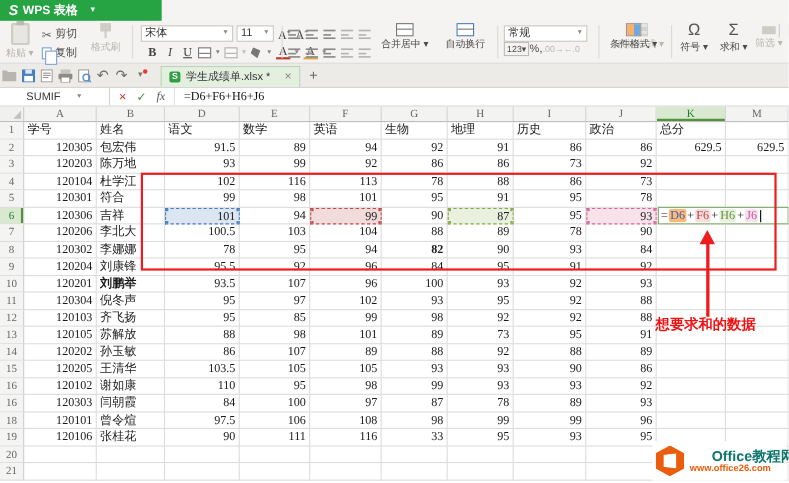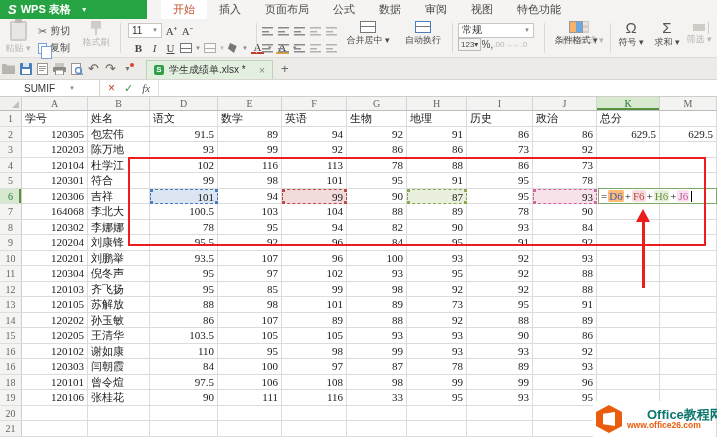--- a/index.html
+++ b/index.html
@@ -135,30 +135,20 @@
 <body>
 
 <div class="app">
 
   <div class="titlebar">
     <div class="logo">
       <span class="s-mark">S</span>
       <span>WPS 表格</span>
       <span class="caret">▼</span>
     </div>
-    <div class="menu-tabs">
-        <div class="mtab active">开始</div>
-        <div class="mtab">插入</div>
-        <div class="mtab">页面布局</div>
-        <div class="mtab">公式</div>
-        <div class="mtab">数据</div>
-        <div class="mtab">审阅</div>
-        <div class="mtab">视图</div>
-        <div class="mtab">特色功能</div>
-      </div>
   </div>
 
   <div class="ribbon">
     <div class="bigbtn grayed" style="left:2px">
       <div class="clipicon"></div>
       <span class="rlabel">粘贴</span><span class="rlabel"> ▾</span>
     </div>
     <div class="smallrow" style="left:38px;top:5px">
       <span style="color:#666;font-size:11px">✂</span>
       <span class="rlabel" style="font-size:10px">剪切</span>
@@ -167,20 +157,24 @@
       <span class="copyic"></span>
       <span class="rlabel" style="font-size:10px">复制</span>
     </div>
     <div class="stackbtn grayed" style="left:78px;width:36px">
       <div class="ic" style="width:10px;height:14px;background:#cfccc8;clip-path:polygon(0 0,100% 0,100% 55%,60% 55%,60% 100%,40% 100%,40% 55%,0 55%)"></div>
       <span class="rlabel">格式刷</span>
     </div>
     <i class="sep" style="left:120px"></i>
 
     <div class="smallrow" style="left:128px;top:4px">
+      <div class="combo" style="width:84px">
+        <span>宋体</span>
+          <span class="caret">▼</span>
+      </div>
       <div class="combo" style="width:34px">
         <span>11</span>
           <span class="caret">▼</span>
       </div>
       <span class="glyphbtn">A⁺</span>
       <span class="glyphbtn">A⁻</span>
     </div>
     <div class="smallrow" style="left:132px;top:22px">
       <span class="glyphbtn" style="font-weight:bold">B</span>
       <span class="glyphbtn" style="font-style:italic">I</span>
@@ -311,20 +305,21 @@
   <div class="fbar">
     <div class="namebox">
       <span>SUMIF</span>
       <span class="caret">▼</span>
     </div>
     <div class="fbtns">
       <span class="fcancel">×</span>
       <span class="fok">✓</span>
       <span class="ffx">fx</span>
     </div>
+    <div class="ftext">=D6+F6+H6+J6</div>
   </div>
 
   <div class="sheet">
     <div class="col-headers">
       <div class="corner">
           <i></i>
         </div>
     <div class="colh" style="width: 66px;">A</div>
         <div class="colh" style="width: 62px;">B</div>
         <div class="colh" style="width: 68px;">D</div>
@@ -417,40 +412,40 @@
           <div class="cell num hl-red" style="width: 65px;">99<i class="hd tl"></i><i class="hd tr"></i><i class="hd bl"></i><i class="hd br"></i></div>
           <div class="cell num" style="width: 60px;">90</div>
           <div class="cell num hl-green" style="width: 60px;">87<i class="hd tl"></i><i class="hd tr"></i><i class="hd bl"></i><i class="hd br"></i></div>
           <div class="cell num" style="width: 66px;">95</div>
           <div class="cell num hl-pink" style="width: 64px;">93<i class="hd tl"></i><i class="hd tr"></i><i class="hd bl"></i><i class="hd br"></i></div>
           <div class="cell" style="width: 63px;"></div>
           <div class="cell" style="width: 57px;"></div>
         </div>
         <div class="grid-row">
           <div class="rowh">7</div>
-          <div class="cell num" style="width: 66px;">164068</div>
+          <div class="cell num" style="width: 66px;">120206</div>
           <div class="cell" style="width: 62px;">李北大</div>
           <div class="cell num" style="width: 68px;">100.5</div>
           <div class="cell num" style="width: 64px;">103</div>
           <div class="cell num" style="width: 65px;">104</div>
           <div class="cell num" style="width: 60px;">88</div>
           <div class="cell num" style="width: 60px;">89</div>
           <div class="cell num" style="width: 66px;">78</div>
           <div class="cell num" style="width: 64px;">90</div>
           <div class="cell" style="width: 63px;"></div>
           <div class="cell" style="width: 57px;"></div>
         </div>
         <div class="grid-row">
           <div class="rowh">8</div>
           <div class="cell num" style="width: 66px;">120302</div>
           <div class="cell" style="width: 62px;">李娜娜</div>
           <div class="cell num" style="width: 68px;">78</div>
           <div class="cell num" style="width: 64px;">95</div>
           <div class="cell num" style="width: 65px;">94</div>
-          <div class="cell num" style="width: 60px;">82</div>
+          <div class="cell num" style="width: 60px; font-weight: bold;">82</div>
           <div class="cell num" style="width: 60px;">90</div>
           <div class="cell num" style="width: 66px;">93</div>
           <div class="cell num" style="width: 64px;">84</div>
           <div class="cell" style="width: 63px;"></div>
           <div class="cell" style="width: 57px;"></div>
         </div>
         <div class="grid-row">
           <div class="rowh">9</div>
           <div class="cell num" style="width: 66px;">120204</div>
           <div class="cell" style="width: 62px;">刘康锋</div>
@@ -460,21 +455,21 @@
           <div class="cell num" style="width: 60px;">84</div>
           <div class="cell num" style="width: 60px;">95</div>
           <div class="cell num" style="width: 66px;">91</div>
           <div class="cell num" style="width: 64px;">92</div>
           <div class="cell" style="width: 63px;"></div>
           <div class="cell" style="width: 57px;"></div>
         </div>
         <div class="grid-row">
           <div class="rowh">10</div>
           <div class="cell num" style="width: 66px;">120201</div>
-          <div class="cell" style="width: 62px;">刘鹏举</div>
+          <div class="cell" style="width: 62px; font-weight: bold;">刘鹏举</div>
           <div class="cell num" style="width: 68px;">93.5</div>
           <div class="cell num" style="width: 64px;">107</div>
           <div class="cell num" style="width: 65px;">96</div>
           <div class="cell num" style="width: 60px;">100</div>
           <div class="cell num" style="width: 60px;">93</div>
           <div class="cell num" style="width: 66px;">92</div>
           <div class="cell num" style="width: 64px;">93</div>
           <div class="cell" style="width: 63px;"></div>
           <div class="cell" style="width: 57px;"></div>
         </div>
@@ -642,20 +637,21 @@
         <span class="fp k">+</span>
         <span class="fp green">H6</span>
         <span class="fp k">+</span>
         <span class="fp pink">J6</span>
         <i class="caret-line"></i>
       </div>
 
     <div class="red-rect"></div>
     <div class="arrow-head"></div>
     <div class="arrow-line"></div>
+    <div class="callout">想要求和的数据</div>
 
     <div class="watermark">
       <div class="wm-hex">
           <i></i>
         </div>
       <div class="wm-txt">
         <div class="wm-title">Office教程网</div>
         <div class="wm-url">www.office26.com</div>
       </div>
     </div>

